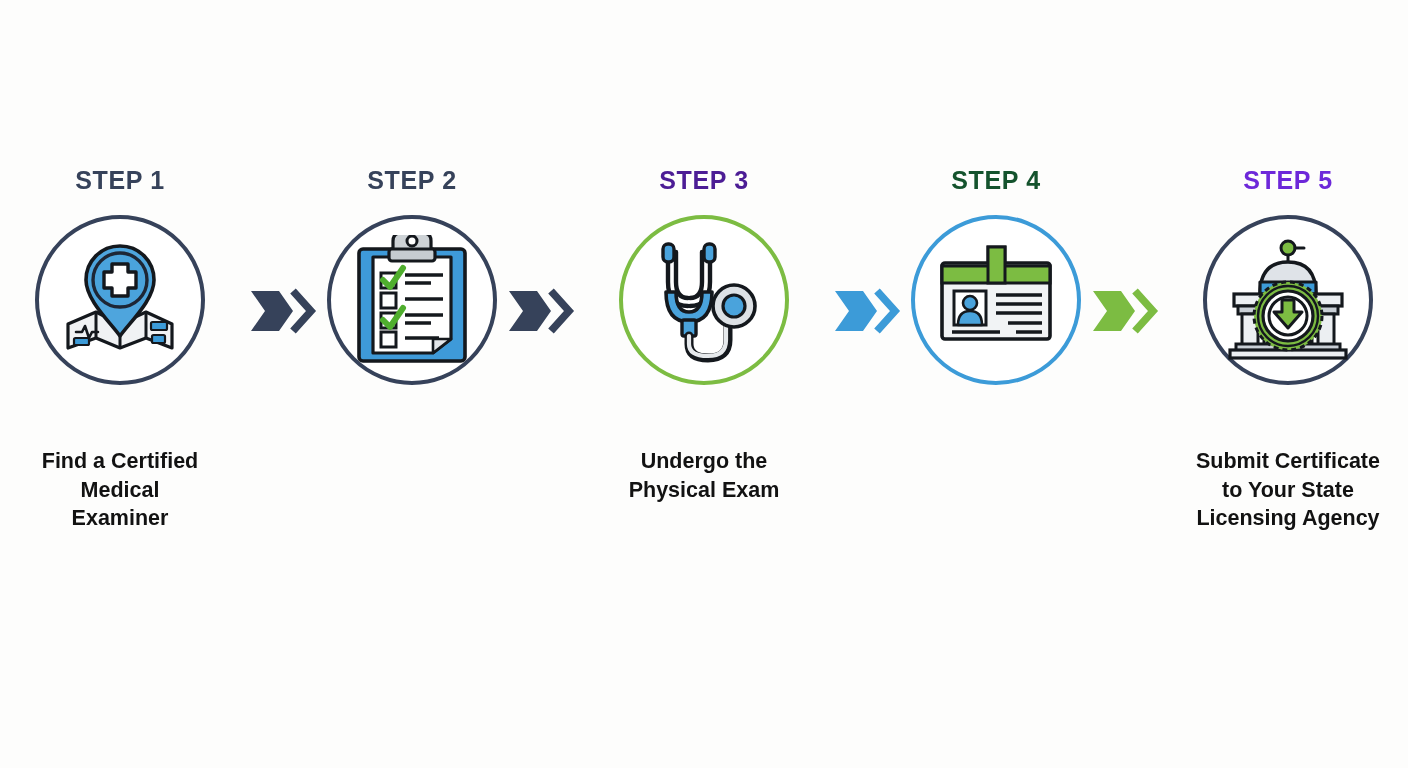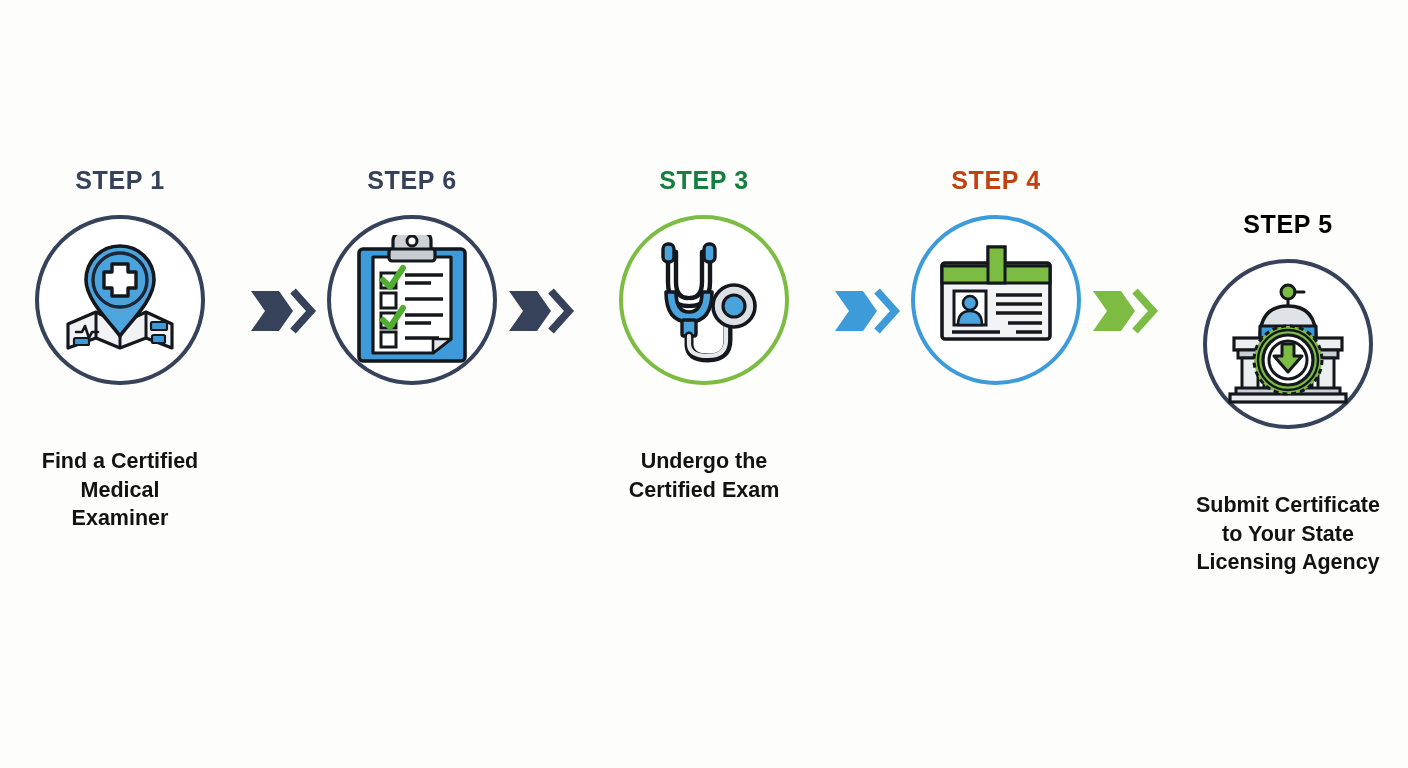--- a/index.html
+++ b/index.html
@@ -116,21 +116,21 @@
     </div>
 
     <div class="arrow-cell">
       <svg width="68" height="52" viewBox="0 0 68 52">
         <path d="M2 6 L30 6 L44 26 L30 46 L2 46 L16 26 Z" fill="#36425a"></path>
         <path d="M44 6 L62 26 L44 46" fill="none" stroke="#36425a" stroke-width="7.5" stroke-linejoin="miter" stroke-linecap="butt"></path>
       </svg>
     </div>
 
     <div class="step">
-      <div class="step-label" style="color: rgb(54, 66, 90);">STEP 6</div>
+      <div class="step-label" style="color: rgb(54, 66, 90);">STEP 2</div>
       <div class="circle dark">
         <svg class="icon-svg" width="118" height="130" viewBox="0 0 118 130">
 
           <rect x="6" y="14" width="106" height="112" rx="4" fill="#3e9ad9" stroke="#14181d" stroke-width="3.6"></rect>
 
           <path d="M20 22 L98 22 L98 104 L80 118 L20 118 Z" fill="#ffffff" stroke="#14181d" stroke-width="3.2" stroke-linejoin="round"></path>
           <path d="M98 104 L80 104 L80 118 Z" fill="#e3e6e9" stroke="#14181d" stroke-width="2.6" stroke-linejoin="round"></path>
 
           <path d="M40 6 Q40 -2 48 -2 L70 -2 Q78 -2 78 6 L78 22 L40 22 Z" fill="#cdd2d6" stroke="#14181d" stroke-width="3.2" stroke-linejoin="round"></path>
           <rect x="36" y="14" width="46" height="12" rx="3" fill="#c6ccd1" stroke="#14181d" stroke-width="3.2"></rect>
@@ -154,21 +154,21 @@
     </div>
 
     <div class="arrow-cell">
       <svg width="68" height="52" viewBox="0 0 68 52">
         <path d="M2 6 L30 6 L44 26 L30 46 L2 46 L16 26 Z" fill="#36425a"></path>
         <path d="M44 6 L62 26 L44 46" fill="none" stroke="#36425a" stroke-width="7.5"></path>
       </svg>
     </div>
 
     <div class="step">
-      <div class="step-label" style="color: #15803d;">STEP 3</div>
+      <div class="step-label" style="color: #4c1d95;">STEP 3</div>
       <div class="circle green">
         <svg class="icon-svg" width="124" height="128" viewBox="0 0 124 128">
 
           <path d="M26 16 L26 46 Q26 70 46 70" fill="none" stroke="#14181d" stroke-width="4.4" stroke-linecap="round"></path>
           <path d="M68 16 L68 46 Q68 70 48 70" fill="none" stroke="#14181d" stroke-width="4.4" stroke-linecap="round"></path>
           <path d="M34 16 L34 46 Q34 62 46 62" fill="none" stroke="#14181d" stroke-width="4.4" stroke-linecap="round"></path>
           <path d="M60 16 L60 46 Q60 62 48 62" fill="none" stroke="#14181d" stroke-width="4.4" stroke-linecap="round"></path>
 
           <rect x="21" y="8" width="11" height="18" rx="5" fill="#4aa3dc" stroke="#14181d" stroke-width="3.4"></rect>
           <rect x="62" y="8" width="11" height="18" rx="5" fill="#4aa3dc" stroke="#14181d" stroke-width="3.4"></rect>
@@ -178,32 +178,32 @@
           <rect x="40" y="84" width="14" height="16" rx="2" fill="#4aa3dc" stroke="#14181d" stroke-width="3.4"></rect>
 
           <path d="M47 100 L47 108 Q47 122 66 122 Q86 122 86 104 L86 84" fill="none" stroke="#14181d" stroke-width="9" stroke-linecap="round" stroke-linejoin="round"></path>
           <path d="M47 100 L47 108 Q47 120 66 120 Q84 120 84 104 L84 84" fill="none" stroke="#e6e9ec" stroke-width="4.2" stroke-linecap="round" stroke-linejoin="round"></path>
 
           <circle cx="92" cy="70" r="21" fill="#dde1e5" stroke="#14181d" stroke-width="3.6"></circle>
           <circle cx="92" cy="70" r="11" fill="#4aa3dc" stroke="#14181d" stroke-width="3.2"></circle>
         </svg>
       </div>
       <div class="caption">Undergo the
-Certified Exam</div>
+Physical Exam</div>
     </div>
 
     <div class="arrow-cell">
       <svg width="68" height="52" viewBox="0 0 68 52">
         <path d="M2 6 L30 6 L44 26 L30 46 L2 46 L16 26 Z" fill="#3c9bd8"></path>
         <path d="M44 6 L62 26 L44 46" fill="none" stroke="#3c9bd8" stroke-width="7.5"></path>
       </svg>
     </div>
 
     <div class="step">
-      <div class="step-label" style="color: #c2410c;">STEP 4</div>
+      <div class="step-label" style="color: #14532d;">STEP 4</div>
       <div class="circle blue">
         <svg class="icon-svg" width="128" height="110" viewBox="0 0 128 110">
 
           <rect x="56" y="2" width="17" height="36" fill="#7cbc42" stroke="#14181d" stroke-width="3"></rect>
 
           <rect x="10" y="18" width="108" height="76" rx="3" fill="#f1f3f5" stroke="#14181d" stroke-width="3.6"></rect>
 
           <path d="M10 21 L118 21 L118 38 L10 38 Z" fill="#7cbc42" stroke="#14181d" stroke-width="3.2"></path>
           <rect x="56" y="2" width="17" height="36" fill="#7cbc42" stroke="#14181d" stroke-width="3"></rect>
 
@@ -217,21 +217,21 @@
     </div>
 
     <div class="arrow-cell">
       <svg width="68" height="52" viewBox="0 0 68 52">
         <path d="M2 6 L30 6 L44 26 L30 46 L2 46 L16 26 Z" fill="#7cbc42"></path>
         <path d="M44 6 L62 26 L44 46" fill="none" stroke="#7cbc42" stroke-width="7.5"></path>
       </svg>
     </div>
 
     <div class="step">
-      <div class="step-label" style="color: #000000; margin-top: 44px;">STEP 5</div>
+      <div class="step-label" style="color: #6d28d9;">STEP 5</div>
       <div class="circle dark">
         <svg class="icon-svg" width="132" height="124" viewBox="0 0 132 124">
 
           <circle cx="66" cy="10" r="7" fill="#7cbc42" stroke="#14181d" stroke-width="3"></circle>
           <path d="M73 10 L82 10" stroke="#14181d" stroke-width="3" stroke-linecap="round"></path>
           <path d="M66 17 L66 24" stroke="#14181d" stroke-width="3"></path>
 
           <path d="M38 56 Q38 24 66 24 Q94 24 94 56 Z" fill="#dfe3e8" stroke="#14181d" stroke-width="3.4" stroke-linejoin="round"></path>
           <path d="M38 44 Q41 44 94 44 L94 56 L38 56 Z" fill="#3c9bd8" stroke="#14181d" stroke-width="3.2" stroke-linejoin="round"></path>
 

